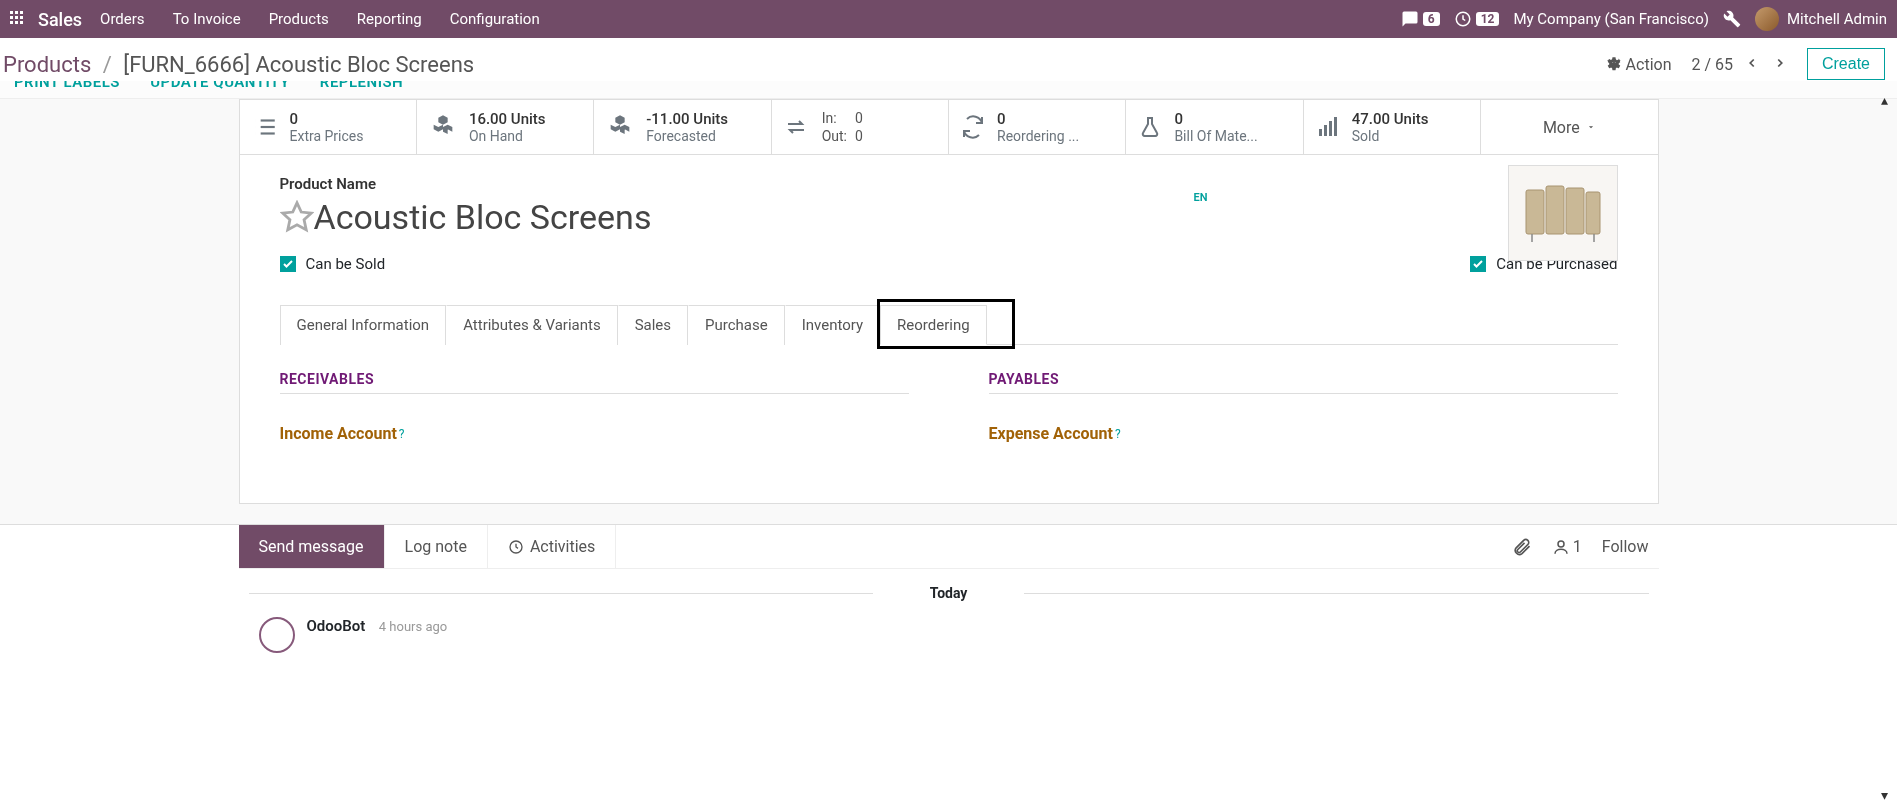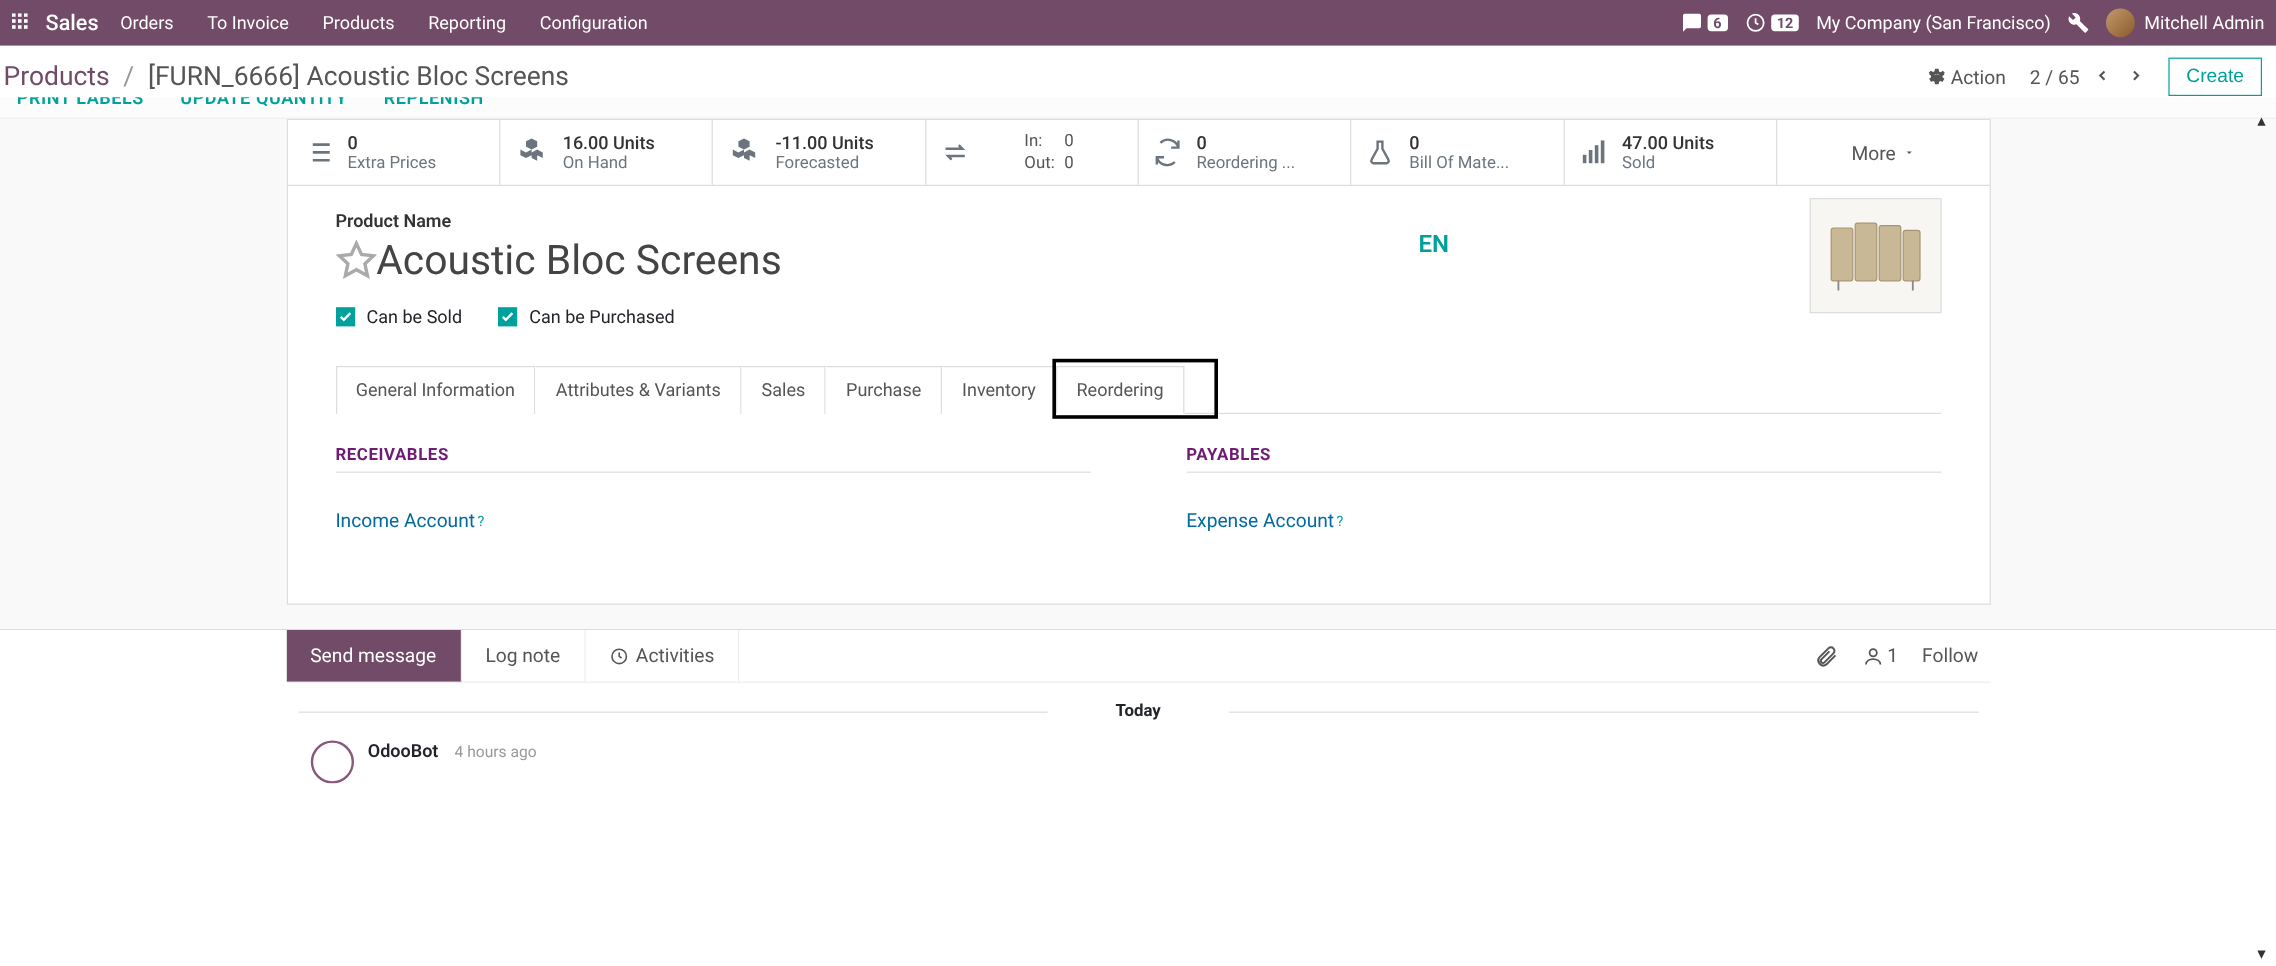--- a/index.html
+++ b/index.html
@@ -36,51 +36,51 @@
 .viewport { background: #f9f9f9; padding: 0 60px 20px 60px; position: relative; }
 .sheet { background: #fff; border: 1px solid #ddd; max-width: 1420px; margin: 0 auto; }
 
 
 .statbar { display: flex; border-bottom: 1px solid #ddd; }
 .statbtn { flex: 1; border-right: 1px solid #ddd; padding: 8px 12px; display: flex; align-items: center; gap: 12px; cursor: pointer; min-height: 52px; }
 .statbtn:last-child { border-right: none; justify-content: center; }
 .statbtn .ico { color: #6c757d; }
 .statbtn .txt .val { font-size: 15px; font-weight: 500; color: #333; }
 .statbtn .txt .lbl { font-size: 14px; color: #6c757d; }
-.statbtn .inout { font-size: 14px; color: #555; margin-left: 32px; }
+.statbtn .inout { font-size: 14px; color: #555; }
 .statbtn .inout td { padding: 0 6px 0 0; }
 .morebtn { font-size: 16px; color: #555; display:flex; align-items:center; gap:6px; }
 
 
 .titlearea { padding: 20px 40px 10px 40px; position: relative; }
 .field-label { font-weight: 600; color: #333; font-size: 15px; }
 .title-row { display: flex; align-items: center; gap: 0; margin-top: 4px; }
 .star { color: #aaa; }
 .product-title { font-size: 34px; color: #444; font-weight: 400; }
-.lang-badge { position: absolute; right: 450px; top: 36px; color: #00a09d; font-weight: 600; font-size: 20px; }
+.lang-badge { position: absolute; right: 450px; top: 36px; color: #00a09d; font-weight: 600; font-size: 11px; }
 .product-img { position: absolute; right: 40px; top: 10px; width: 110px; height: 96px; border: 1px solid #ddd; background: #f8f6f3; display:flex; align-items:center; justify-content:center; }
 
-.checks { display: flex; gap: 30px; margin-top: 18px; align-items: center; }
+.checks { display: flex; gap: 30px; margin-top: 18px; align-items: center; justify-content: space-between; }
 .check { display: flex; align-items: center; gap: 10px; font-size: 15px; }
 .checkbox { width: 16px; height: 16px; background: #00a09d; display: inline-flex; align-items: center; justify-content: center; }
 
 
 .tabs { display: flex; margin: 22px 40px 0 40px; border-bottom: 1px solid #ddd; position: relative; }
 .tab { padding: 10px 16px; border: 1px solid transparent; border-bottom: none; font-size: 15px; color: #555; cursor: pointer; margin-bottom: -1px; background:#fff; }
 .tab.tab-left { border-right: 1px solid #ddd; border-top: 1px solid #ddd; }
 .tab:first-child { border-left: 1px solid #ddd; }
 .tab.active { border: 1px solid #ddd; border-bottom: 1px solid #fff; }
 .tab-highlight { position:absolute; border:3px solid #000; pointer-events:none; }
 
 
 .formbody { padding: 26px 40px 60px 40px; display: flex; gap: 80px; }
 .col { flex: 1; }
 .section-title { font-weight: 700; font-size: 14px; letter-spacing: .5px; color: #701a75; border-bottom: 1px solid #ddd; padding-bottom: 6px; margin-bottom: 30px; }
 .formrow { display: flex; align-items: center; font-size: 16px; }
-.formrow label { font-weight: 400; color: #0369a1; }
+.formrow label { font-weight: 700; color: #a16207; }
 .help { color: #00a09d; font-size: 12px; vertical-align: super; margin-left:2px; }
 
 
 .chatter-wrap { background:#fff; border-top:1px solid #ddd; }
 .chatter { max-width: 1420px; margin: 0 auto; }
 .chatter-btns { display: flex; align-items: center; border-bottom: 1px solid #eee; }
 .chatter-btns .btn { padding: 12px 20px; font-size: 16px; cursor: pointer; border-right: 1px solid #eee; }
 .btn-send { background: #714B67; color: #fff; }
 .btn-log { color: #555; }
 .btn-act { color: #555; display:flex; align-items:center; gap:6px; }

